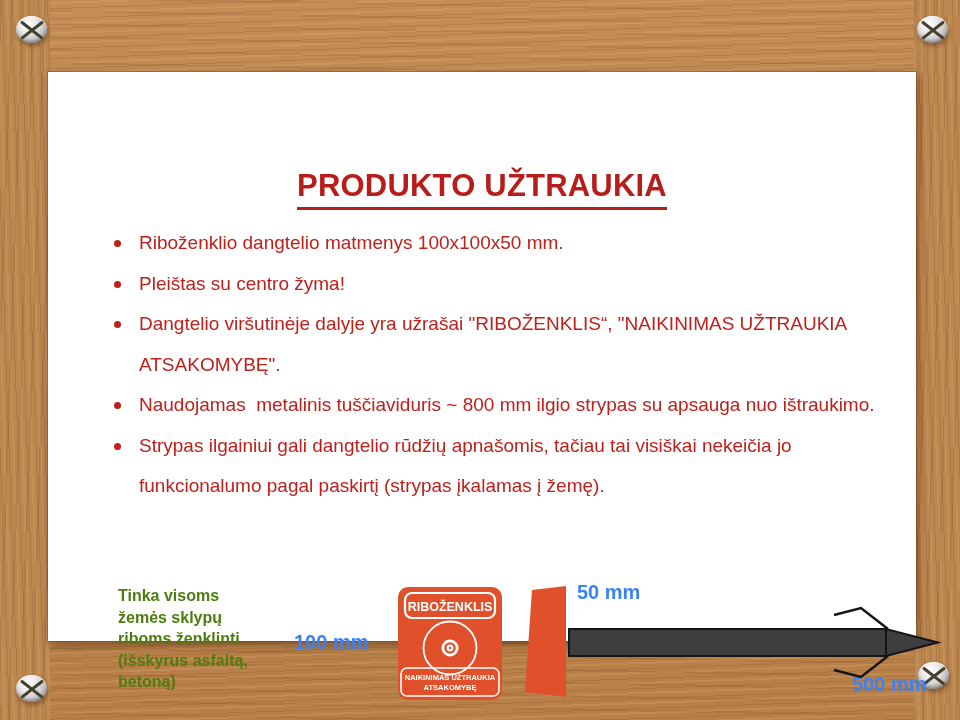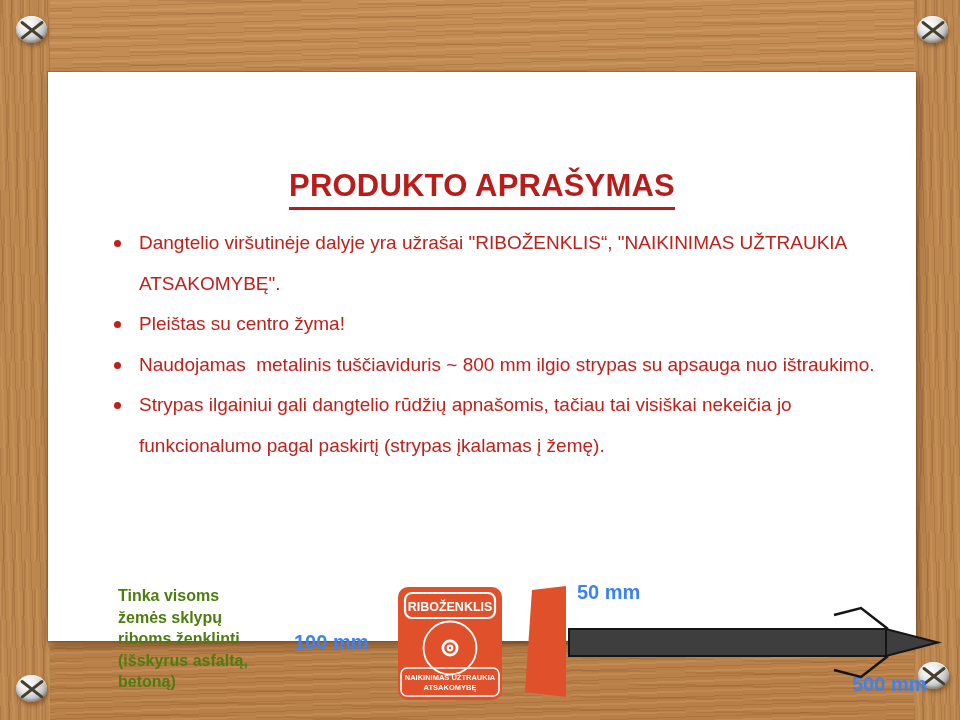--- a/index.html
+++ b/index.html
@@ -92,31 +92,35 @@
     <span class="slot a"></span>
     <span class="slot b"></span>
   </div>
 <div class="screw br">
     <span class="slot a"></span>
     <span class="slot b"></span>
   </div>
 
 <div class="card">
 
-  <h1 class="title"><span>PRODUKTO APRAŠYMAS</span></h1>
+  <h1 class="title"><span>PRODUKTO UŽTRAUKIA</span></h1>
 
   <div class="bullets">
     <div class="bullet">
         <span class="dot"></span>
-        <div class="btext">Dangtelio viršutinėje dalyje yra užrašai "RIBOŽENKLIS“, "NAIKINIMAS UŽTRAUKIA
-ATSAKOMYBĘ".</div>
+        <div class="btext">Riboženklio dangtelio matmenys 100x100x50 mm.</div>
       </div>
     <div class="bullet">
         <span class="dot"></span>
         <div class="btext">Pleištas su centro žyma!</div>
+      </div>
+    <div class="bullet">
+        <span class="dot"></span>
+        <div class="btext">Dangtelio viršutinėje dalyje yra užrašai "RIBOŽENKLIS“, "NAIKINIMAS UŽTRAUKIA
+ATSAKOMYBĘ".</div>
       </div>
     <div class="bullet">
         <span class="dot"></span>
         <div class="btext">Naudojamas  metalinis tuščiaviduris ~ 800 mm ilgio strypas su apsauga nuo ištraukimo.</div>
       </div>
     <div class="bullet">
         <span class="dot"></span>
         <div class="btext">Strypas ilgainiui gali dangtelio rūdžių apnašomis, tačiau tai visiškai nekeičia jo
 funkcionalumo pagal paskirtį (strypas įkalamas į žemę).</div>
       </div>

